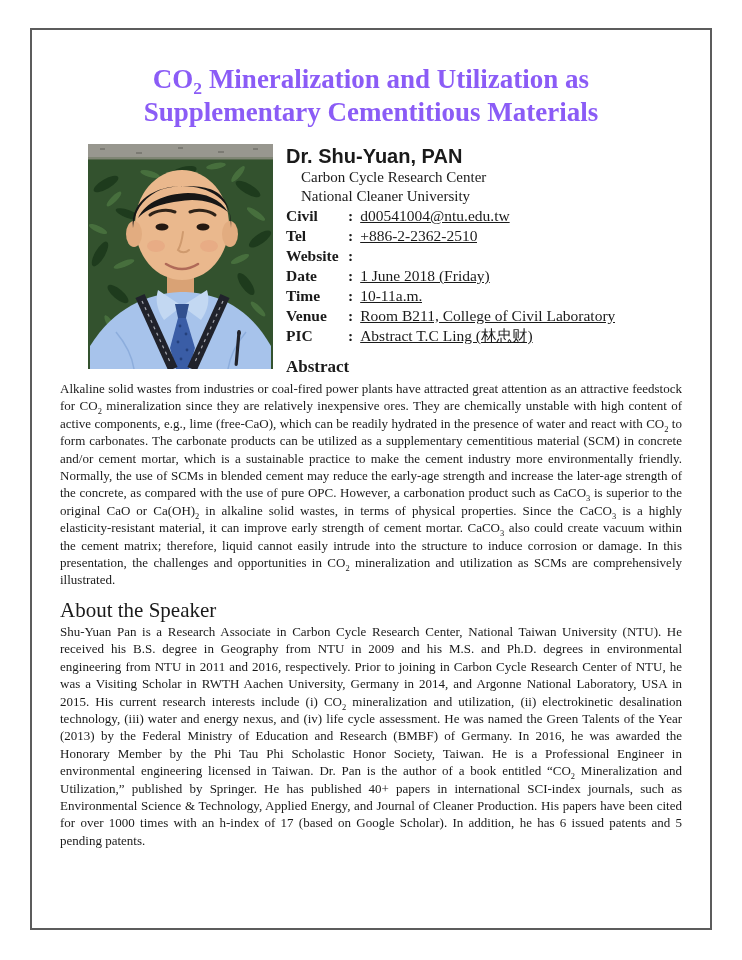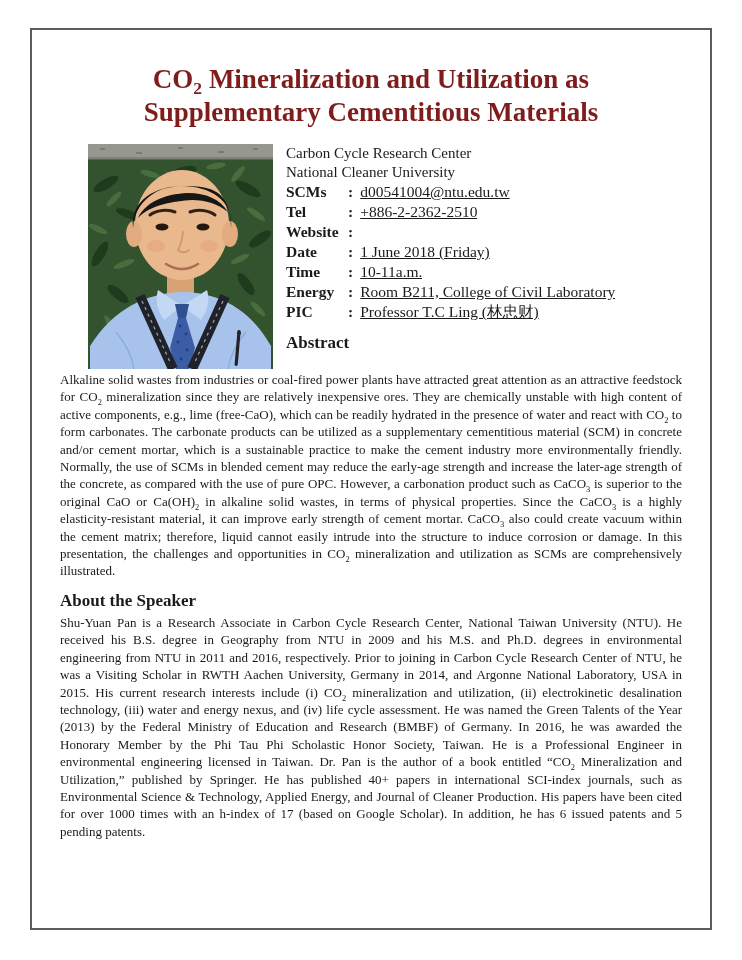--- a/index.html
+++ b/index.html
@@ -8,37 +8,37 @@
     font-family:"Liberation Serif","DejaVu Serif",serif;color:#1a1a1a;
     overflow:hidden;
   }
   .frame{
     position:absolute;left:30px;top:28px;width:682px;height:902px;
     border:2px solid #5c5c5c;box-sizing:border-box;
     padding:33px 28px 0 28px;background:#ffffff;
   }
   .title{
     margin:0;text-align:center;font-weight:bold;
-    font-size:27px;line-height:33px;color:#7f1d1d;
+    font-size:27px;line-height:33px;color:#8b5cf6;
   }
   .title .tline{display:block;}
   .speaker-section{display:flex;margin-top:15px;padding-left:28px;}
   .photo{width:185px;height:225px;flex:none;}
   .photo svg{display:block;}
   .info{margin-left:13px;flex:1;min-width:0;}
   .name{font-family:"Liberation Sans","DejaVu Sans",sans-serif;font-weight:bold;font-size:20px;line-height:24px;}
   .role{font-weight:bold;font-size:16px;line-height:21px;}
-  .org{font-size:15px;line-height:19px;}
+  .org{font-size:15px;line-height:19px;margin-left:15px;}
   .row{display:flex;font-size:15.5px;line-height:20px;white-space:nowrap;}
   .row .label{font-weight:bold;min-width:62px;}
   .row .colon{font-weight:bold;margin-right:7px;}
   .row .value{overflow:hidden;text-decoration:underline;}
   .abstract-heading{font-weight:bold;font-size:17px;line-height:22px;margin-top:10px;}
   .body-text{margin:2px 0 0 0;text-align:justify;font-size:13px;line-height:17.4px;}
-  .section-heading{margin:10px 0 2px 0;font-size:17px;font-weight:bold;line-height:22px;}
+  .section-heading{margin:10px 0 2px 0;font-size:21px;font-weight:normal;line-height:22px;}
   .sub{vertical-align:sub;font-size:0.65em;line-height:0;}
   .ital{}
 </style>
 </head>
 <body>
 
 <div class="page">
   <div class="frame">
 
     <h1 class="title">
@@ -128,25 +128,26 @@
           <path d="M137,152 L104,225" stroke="#20222b" stroke-width="10" fill="none"></path>
           <path d="M54,157 L83,220" stroke="#cfd2da" stroke-width="1.2" stroke-dasharray="3 4" opacity="0.75" fill="none"></path>
           <path d="M135,157 L106,220" stroke="#cfd2da" stroke-width="1.2" stroke-dasharray="3 4" opacity="0.75" fill="none"></path>
 
           <rect x="148" y="186" width="3.2" height="36" rx="1.6" fill="#22232a" transform="rotate(5 150 204)"></rect>
           <circle cx="151" cy="189" r="2" fill="#22232a"></circle>
         </svg>
       </div>
 
       <div class="info">
+        <div class="name">Dr. Shu-Yuan, PAN</div>
         <div class="org">Carbon Cycle Research Center</div>
         <div class="org">National Cleaner University</div>
 
         <div class="row">
-          <span class="label">SCMs</span>
+          <span class="label">Civil</span>
             <span class="colon">:</span>
             <span class="value">d00541004@ntu.edu.tw</span>
         </div>
         <div class="row">
           <span class="label">Tel</span>
             <span class="colon">:</span>
             <span class="value">+886-2-2362-2510</span>
         </div>
         <div class="row">
           <span class="label">Website</span>
@@ -156,28 +157,28 @@
           <span class="label">Date</span>
             <span class="colon">:</span>
             <span class="value">1 June 2018 (Friday)</span>
         </div>
         <div class="row">
           <span class="label">Time</span>
             <span class="colon">:</span>
             <span class="value">10-11a.m.</span>
         </div>
         <div class="row">
-          <span class="label">Energy</span>
+          <span class="label">Venue</span>
             <span class="colon">:</span>
             <span class="value">Room B211, College of Civil Laboratory</span>
         </div>
         <div class="row">
           <span class="label">PIC</span>
             <span class="colon">:</span>
-            <span class="value">Professor T.C Ling (林忠财)</span>
+            <span class="value">Abstract T.C Ling (林忠财)</span>
         </div>
 
         <div class="abstract-heading">Abstract</div>
       </div>
     </div>
 
     <p class="body-text"><span>Alkaline solid wastes from industries or coal-fired power plants have attracted great attention as an attractive feedstock for CO</span><span class="sub">2</span><span> mineralization since they are relatively inexpensive ores. They are chemically unstable with high content of active components, e.g., lime (free-CaO), which can be readily hydrated in the presence of water and react with CO</span><span class="sub">2</span><span> to form carbonates. The carbonate products can be utilized as a supplementary cementitious material (SCM) in concrete and/or cement mortar, which is a sustainable practice to make the cement industry more environmentally friendly. Normally, the use of SCMs in blended cement may reduce the early-age strength and increase the later-age strength of the concrete, as compared with the use of pure OPC. However, a carbonation product such as CaCO</span><span class="sub">3</span><span> is superior to the original CaO or Ca(OH)</span><span class="sub">2</span><span> in alkaline solid wastes, in terms of physical properties. Since the CaCO</span><span class="sub">3</span><span> is a highly elasticity-resistant material, it can improve early strength of cement mortar. CaCO</span><span class="sub">3</span><span> also could create vacuum within the cement matrix; therefore, liquid cannot easily intrude into the structure to induce corrosion or damage. In this presentation, the challenges and opportunities in CO</span><span class="sub">2</span><span> mineralization and utilization as SCMs are comprehensively illustrated.</span></p>
 
     <h2 class="section-heading">About the Speaker</h2>
 

